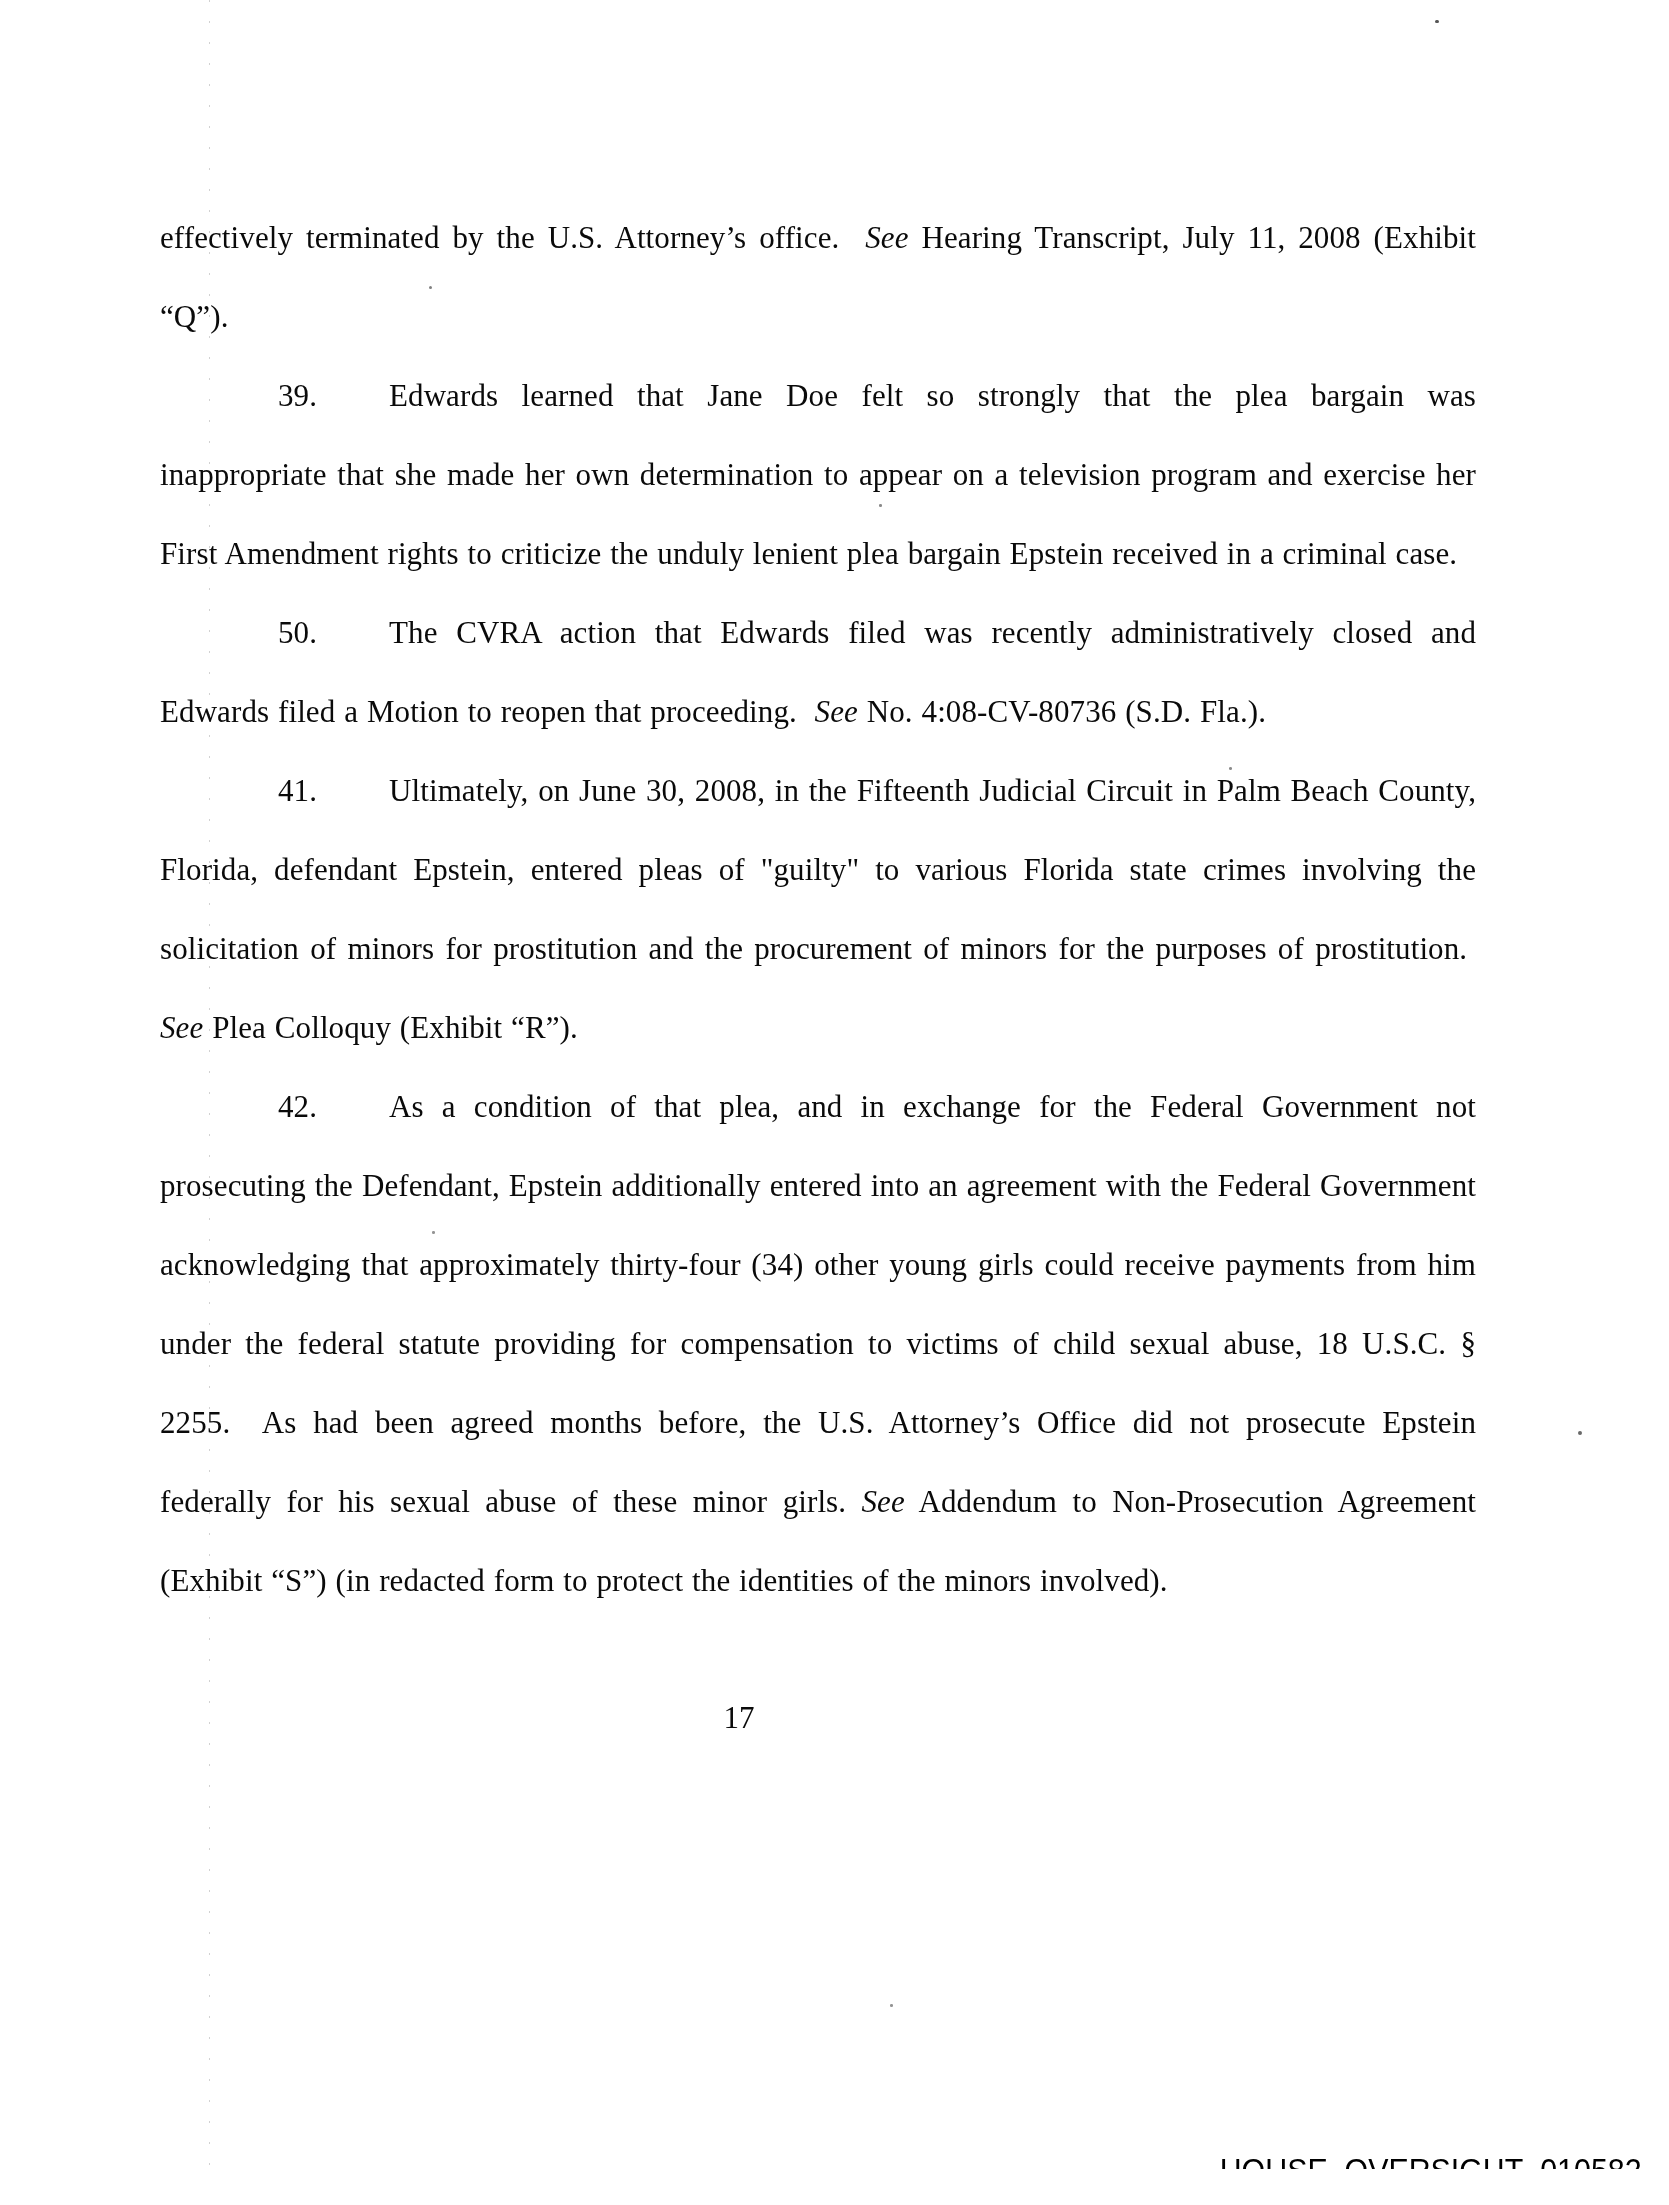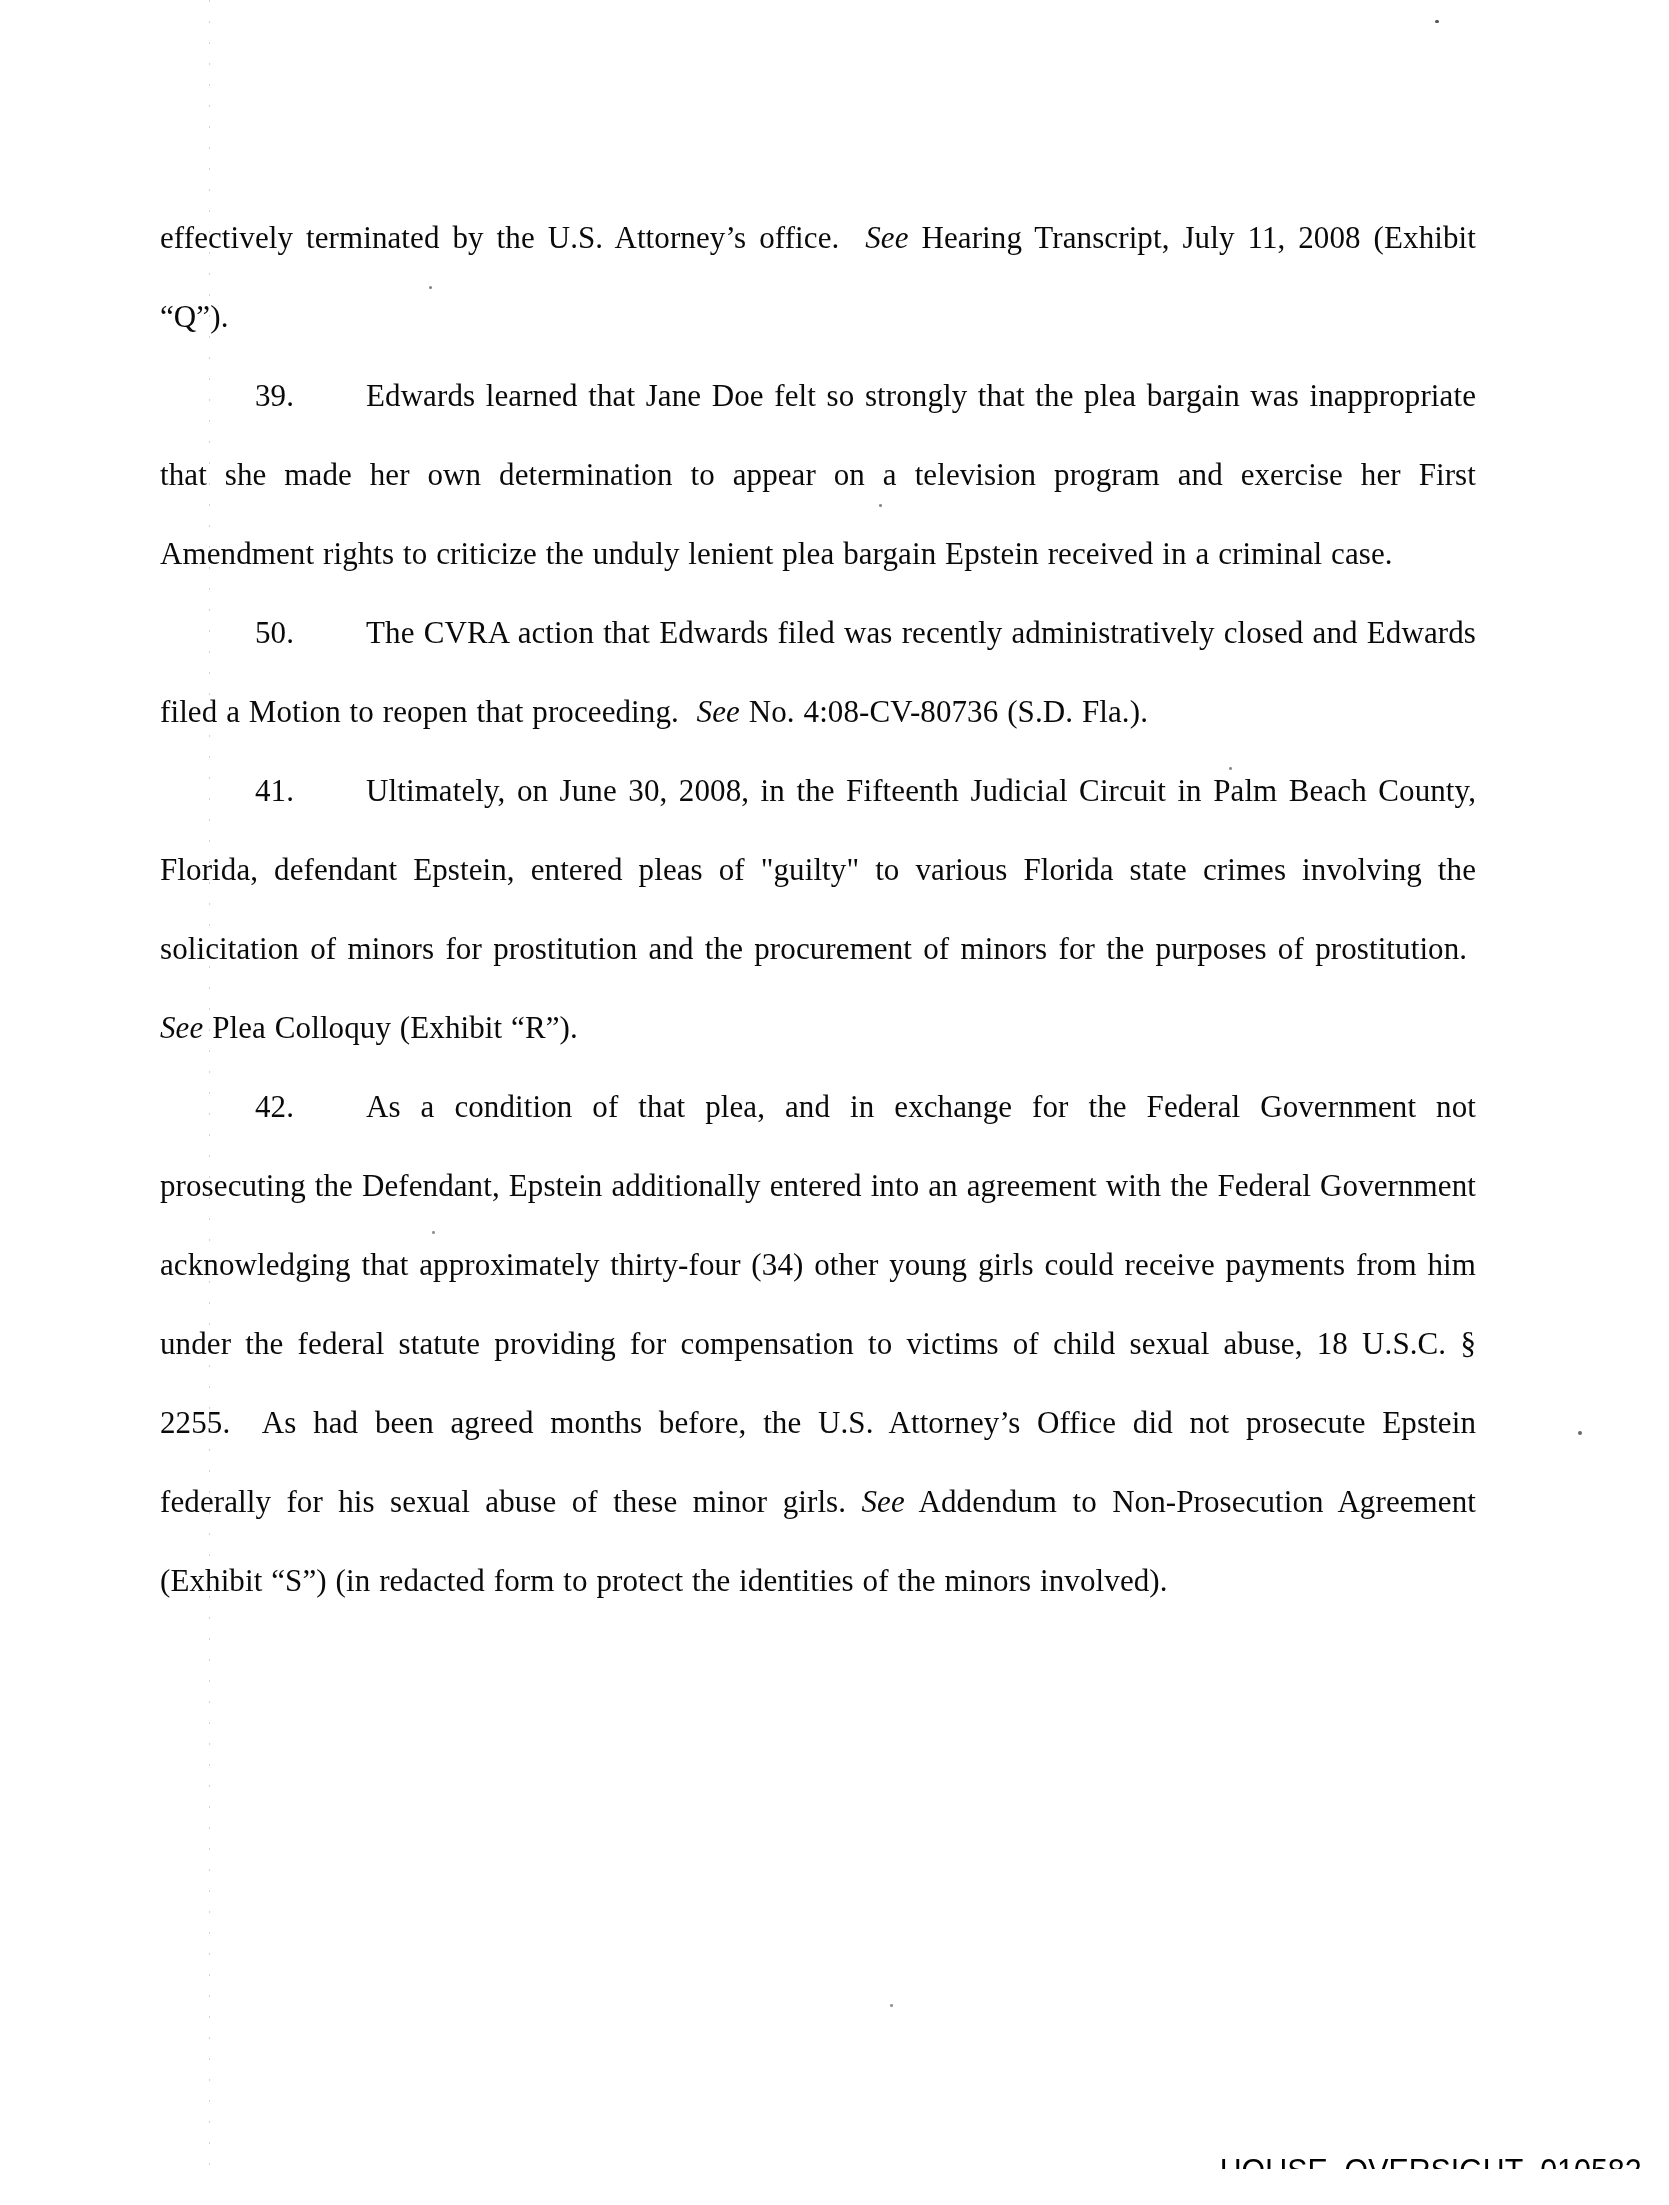--- a/index.html
+++ b/index.html
@@ -17,21 +17,21 @@
     width:1316px;
     padding-top:198px;
     font-size:31px;
     line-height:79px;
     text-align:justify;
     letter-spacing:0.1px;
     word-spacing:1px;
   }
   .para { margin:0; }
   .para.numbered { text-indent:95px; }
-  .num { display:inline-block; width:111px; text-indent:0; }
+  .num { display:inline-block; width:111px; text-indent:0;margin-left:23px; }
   .heading {
     margin:0;
     text-align:center;
     text-indent:0;
     font-style:italic;
     text-decoration:underline;
     text-underline-offset:5.9px;
     text-decoration-thickness:2px;
   }
   .it { font-style:italic; }
@@ -82,17 +82,18 @@
   <span class="speck s7"></span>
 
   <div class="textcol">
     <div>
         <p class="para"><span>effectively terminated by the U.S. Attorney’s office.&nbsp; </span><span class="it">See</span><span> Hearing Transcript, July 11, 2008 (Exhibit “Q”).</span></p>
         <p class="para numbered"><span class="num">39.</span><span>Edwards learned that Jane Doe felt so strongly that the plea bargain was inappropriate that she made her own determination to appear on a television program and exercise her First Amendment rights to criticize the unduly lenient plea bargain Epstein received in a criminal case.</span></p>
         <p class="para numbered"><span class="num">50.</span><span>The CVRA action that Edwards filed was recently administratively closed and Edwards filed a Motion to reopen that proceeding.&nbsp; </span><span class="it">See</span><span> No. 4:08-CV-80736 (S.D. Fla.).</span></p>
         <p class="para numbered"><span class="num">41.</span><span>Ultimately, on June 30, 2008, in the Fifteenth Judicial Circuit in Palm Beach County, Florida, defendant Epstein, entered pleas of "guilty" to various Florida state crimes involving the solicitation of minors for prostitution and the procurement of minors for the purposes of prostitution.&nbsp; </span><span class="it">See</span><span> Plea Colloquy (Exhibit “R”).</span></p>
         <p class="para numbered"><span class="num">42.</span><span>As a condition of that plea, and in exchange for the Federal Government not prosecuting the Defendant, Epstein additionally entered into an agreement with the Federal Government acknowledging that approximately thirty-four (34) other young girls could receive payments from him under the federal statute providing for compensation to victims of child sexual abuse, 18 U.S.C. § 2255.&nbsp; As had been agreed months before, the U.S. Attorney’s Office did not prosecute Epstein federally for his sexual abuse of these minor girls. </span><span class="it">See</span><span> Addendum to Non-Prosecution Agreement (Exhibit “S”) (in redacted form to protect the identities of the minors involved).</span></p>
       </div>
+    <p class="page-number">17</p>
   </div>
 
   <div class="bates">HOUSE_OVERSIGHT_010582</div>
 </div>
 
 
 </body></html>

